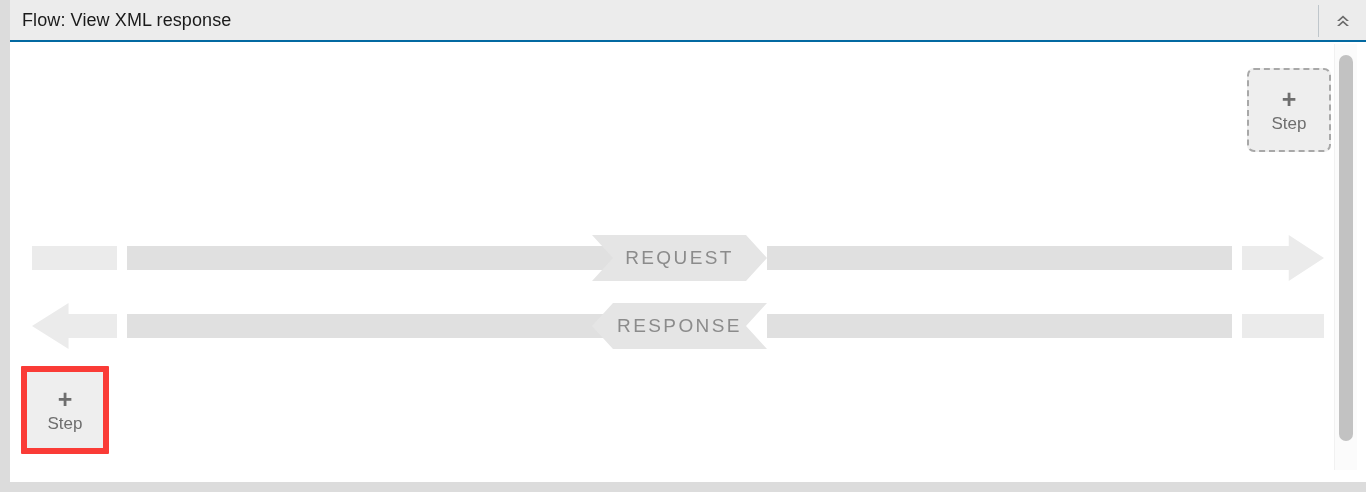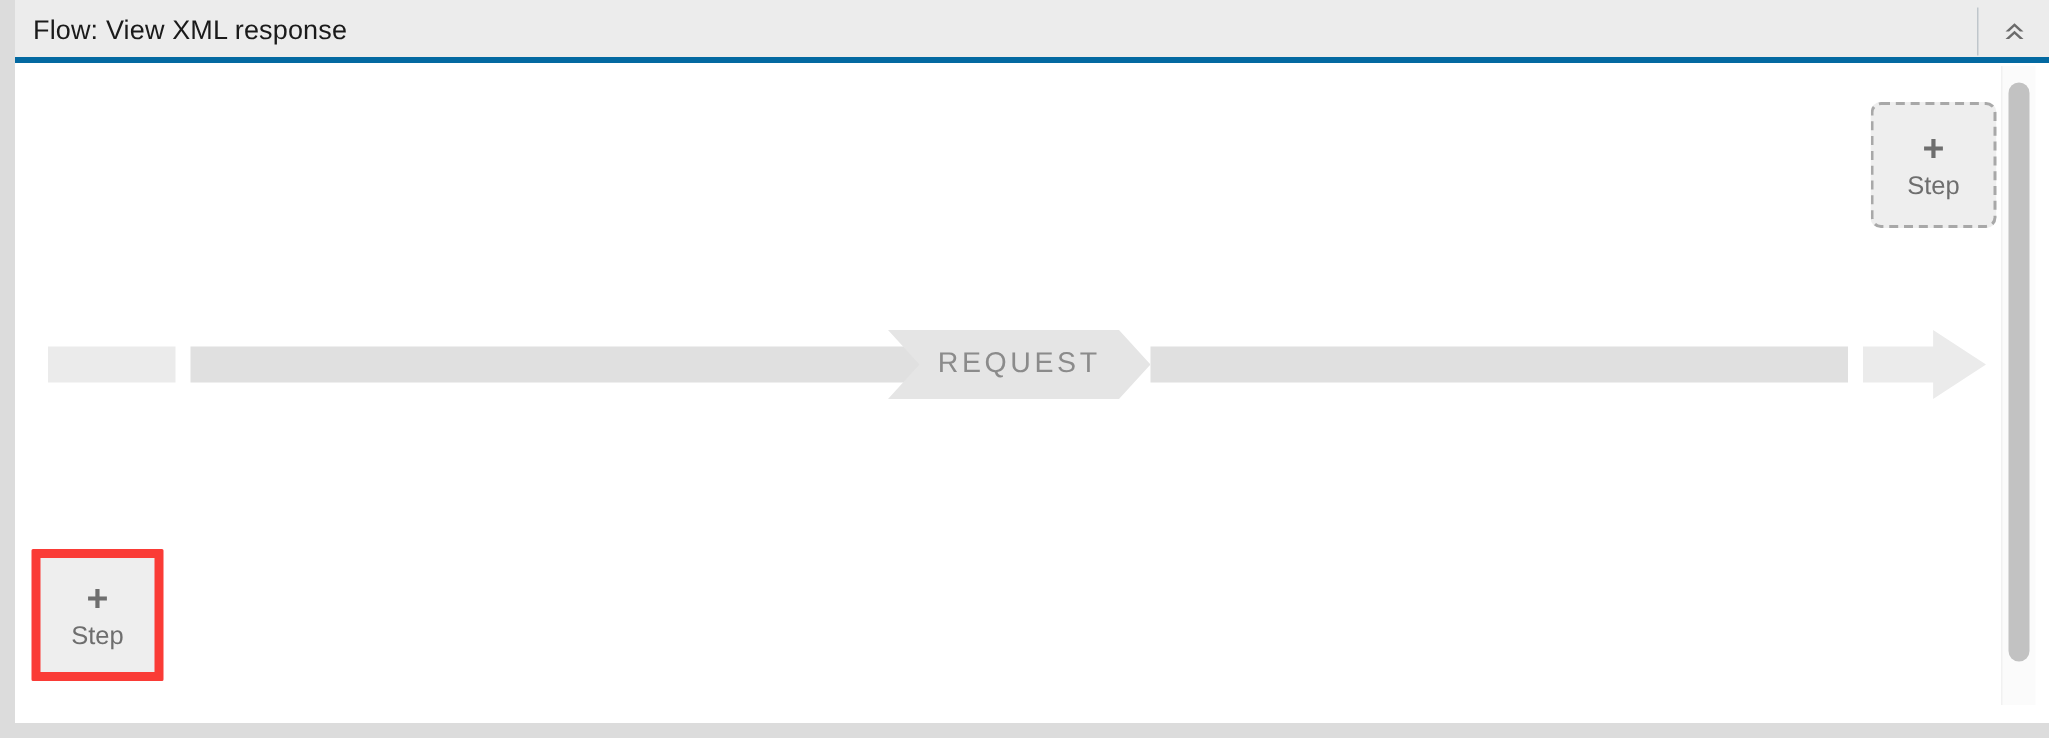--- a/index.html
+++ b/index.html
@@ -29,21 +29,21 @@
   }
 
   
   .flow-header {
     position: absolute;
     left: 0;
     top: 0;
     right: 0;
     height: 42px;
     background: #ececec;
-    border-bottom: 4px solid #0369a1;
+    border-bottom: 2px solid #0369a1;
     box-sizing: border-box;
     padding-left: 35px;
   }
   .flow-title {
     position: absolute;
     left: 12px;
     top: 10px;
     font-size: 18px;
     color: #1a1a1a;
     letter-spacing: 0.1px;
@@ -127,21 +127,21 @@
     border-radius: 1px;
   }
 
   
   .flow-row {
     position: absolute;
     left: 0;
     right: 0;
     height: 46px;
   }
-  .row-request  { top: 178px; padding-left: 36px; }
+  .row-request  { top: 193px; padding-left: 36px; }
   .row-response { top: 261px; }
 
   .seg {
     position: absolute;
     top: 11px;
     height: 24px;
   }
   .seg-light { background: #ebebeb; }
   .seg-dark  { background: #e0e0e0; }
 
@@ -234,20 +234,31 @@
       <div class="seg seg-dark" style="left:117px; width:520px;"></div>
 
       <div class="banner banner-right" style="left:582px; width:175px;">
         <span class="banner-text">REQUEST</span>
       </div>
 
       <div class="seg seg-dark" style="left:757px; width:465px;"></div>
       <div class="arrow-head arrow-right" style="left:1232px; width:82px;"></div>
     </div>
 
+    <div class="flow-row row-response">
+      <div class="arrow-head arrow-left" style="left:22px; width:85px;"></div>
+      <div class="seg seg-dark" style="left:117px; width:520px;"></div>
+
+      <div class="banner banner-left" style="left:582px; width:175px;">
+        <span class="banner-text">RESPONSE</span>
+      </div>
+
+      <div class="seg seg-dark" style="left:757px; width:465px;"></div>
+      <div class="seg seg-light" style="left:1232px; width:82px;"></div>
+    </div>
 
     <div class="add-step add-step-bottom-left">
       <span class="plus">+</span>
       <span class="label">Step</span>
     </div>
 
   </div>
 
   <div class="scroll-track">
     <div class="scroll-thumb"></div>

